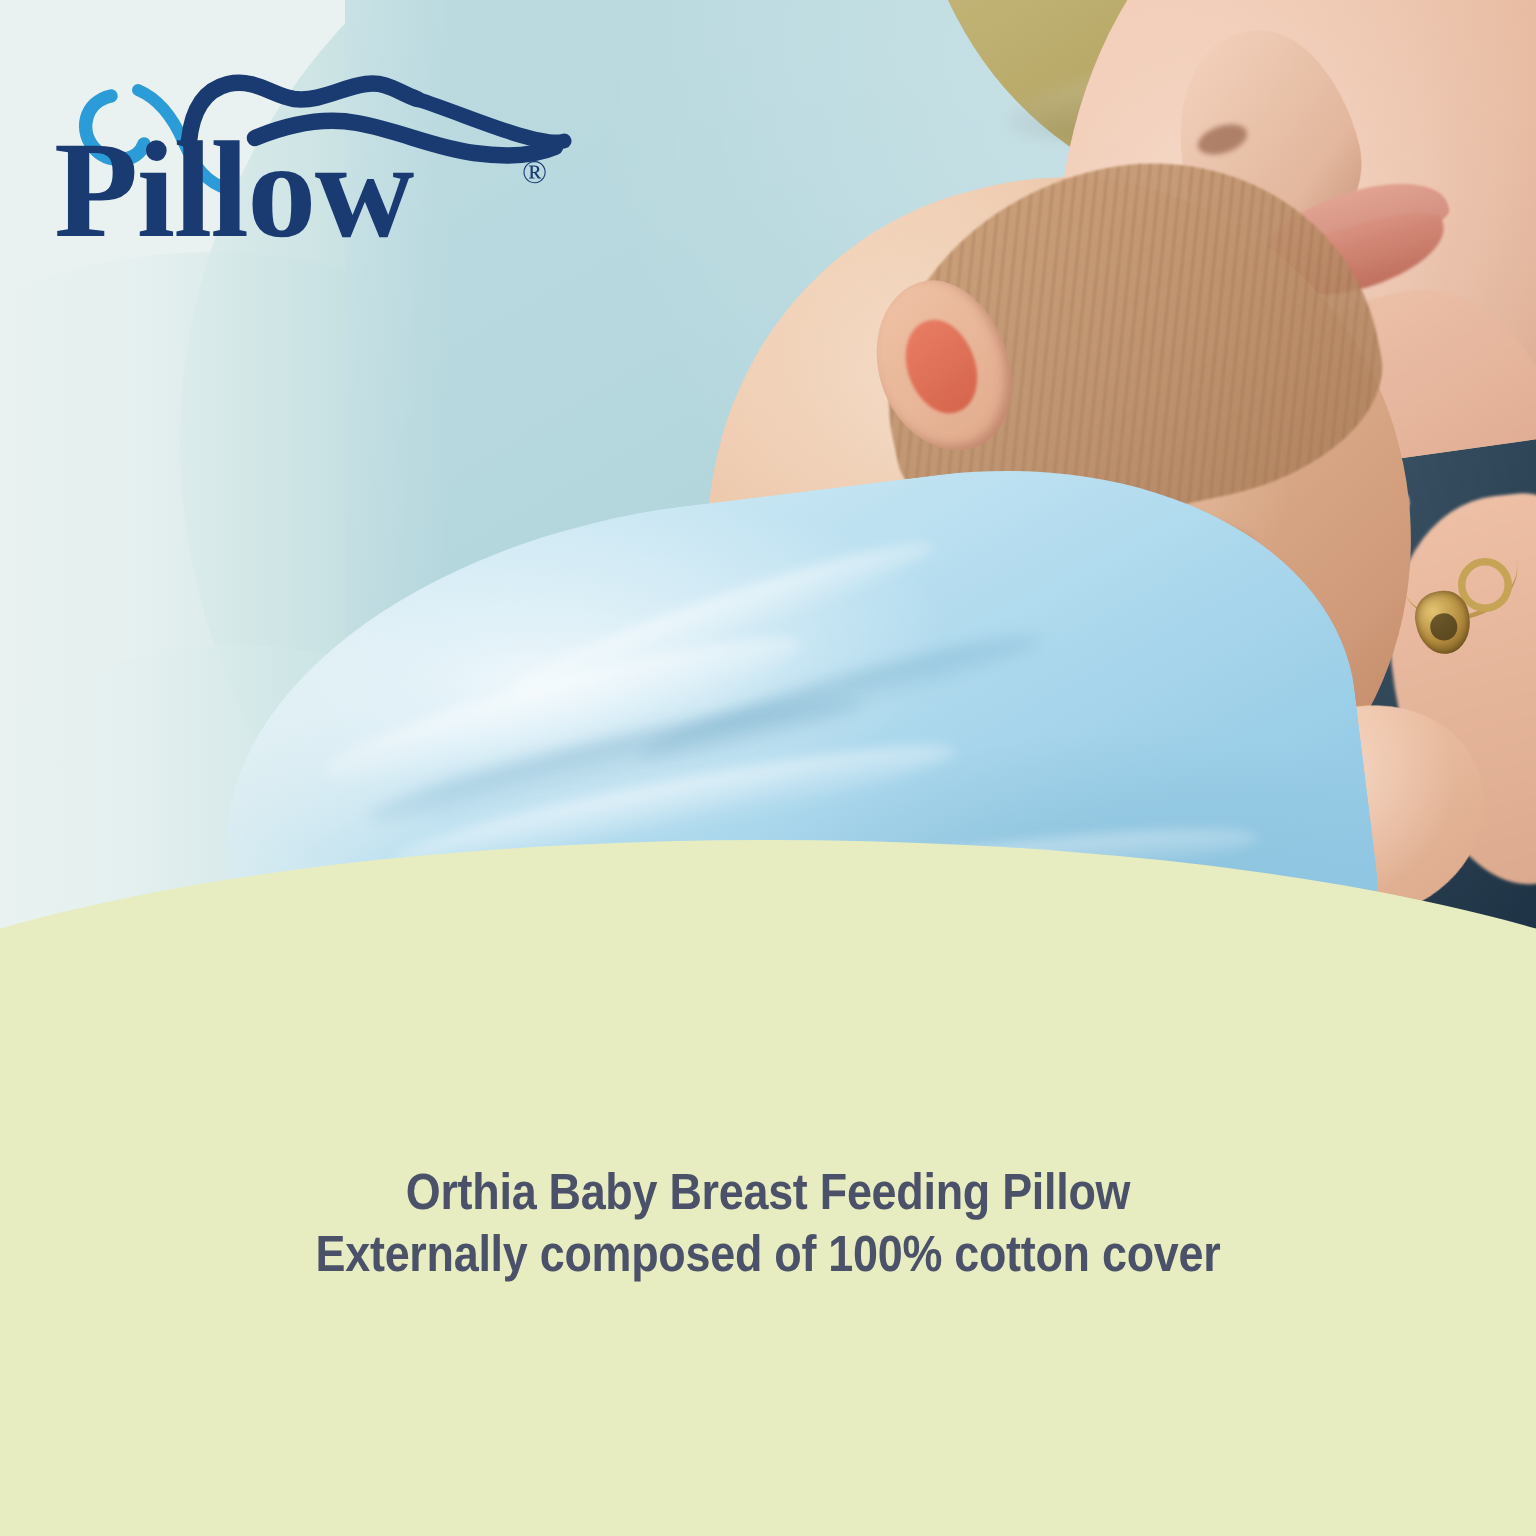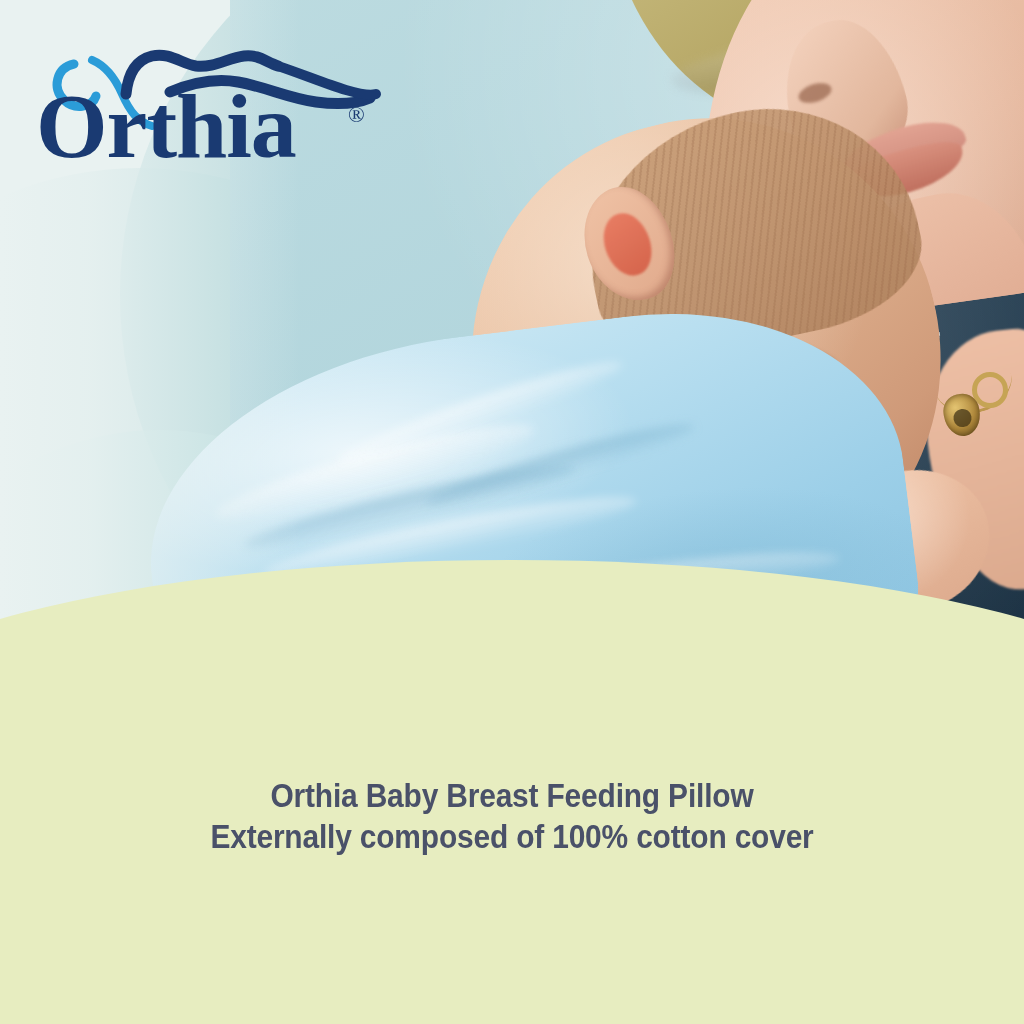--- a/index.html
+++ b/index.html
@@ -508,17 +508,17 @@
 
       <path d="M44 42 C26 46 22 66 34 78 C44 88 62 86 66 74" fill="none" stroke="#2b9cd8" stroke-width="9" stroke-linecap="round"></path>
       <path d="M62 38 C76 44 86 58 92 72 C100 90 108 100 122 104" fill="none" stroke="#2b9cd8" stroke-width="8" stroke-linecap="round"></path>
 
       <path d="M96 72 C98 52 106 38 122 34 C140 30 152 42 166 44
                C184 46 198 36 214 34 C228 32 236 40 248 44" fill="none" stroke="#1a3a72" stroke-width="11" stroke-linecap="round" stroke-linejoin="round"></path>
       <path d="M140 70 C164 60 186 56 208 60 C236 65 258 76 286 80
                C308 83 326 82 340 76" fill="none" stroke="#1a3a72" stroke-width="11" stroke-linecap="round" stroke-linejoin="round"></path>
       <path d="M248 44 C272 52 296 62 316 68 C330 72 340 74 346 72" fill="none" stroke="#1a3a72" stroke-width="10" stroke-linecap="round"></path>
     </svg>
-    <div class="logo-word">Orthia</div>
+    <div class="logo-word">Pillow</div>
     <div class="logo-reg">®</div>
   </div>
 
 </div>
 
 </body></html>

